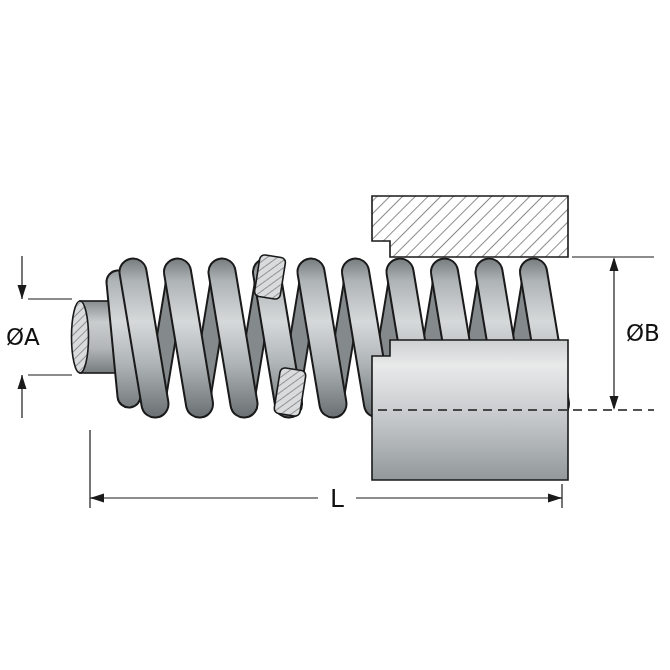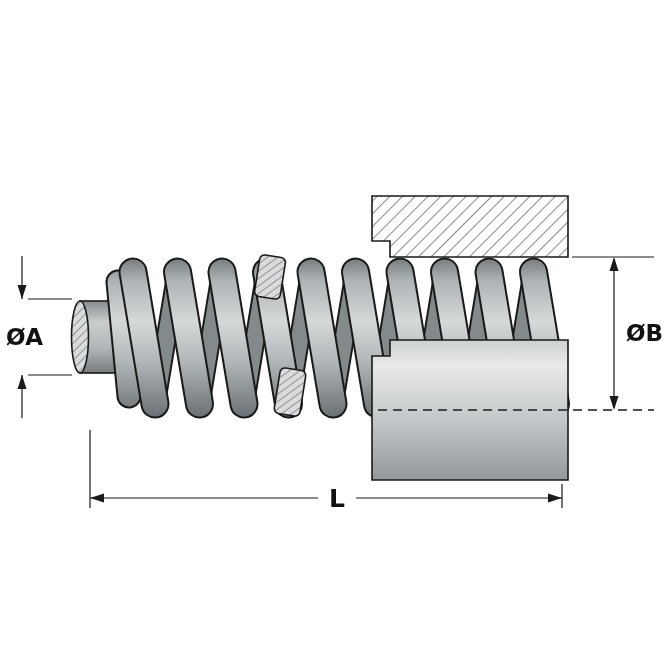--- a/index.html
+++ b/index.html
@@ -1,16 +1,16 @@
 <!DOCTYPE html>
 <html><head>
 <meta charset="utf-8">
 <style>
   html,body{margin:0;padding:0;background:#fff;}
-  .stage{width:670px;height:670px;position:relative;background:#fff;overflow:hidden;font-weight:bold;}
+  .stage{width:670px;height:670px;position:relative;background:#fff;overflow:hidden;}
   svg{display:block;}
   .so{stroke:#1a1a1a;stroke-width:29;stroke-linecap:round;fill:none;}
   .sf{stroke-width:25;stroke-linecap:round;fill:none;}
   .ro{stroke:#1a1a1a;stroke-width:21;stroke-linecap:round;fill:none;}
   .rf{stroke-width:17;stroke-linecap:round;fill:none;}
   .eo{stroke:#1a1a1a;stroke-width:25;stroke-linecap:round;fill:none;}
   .ef{stroke-width:21;stroke-linecap:round;fill:none;}
   .thin{stroke:#1a1a1a;stroke-width:1.2;fill:none;}
   .dashed{stroke:#1a1a1a;stroke-width:1.3;stroke-dasharray:9 6;fill:none;}
   .edge{stroke:#1a1a1a;stroke-width:1.6;}

